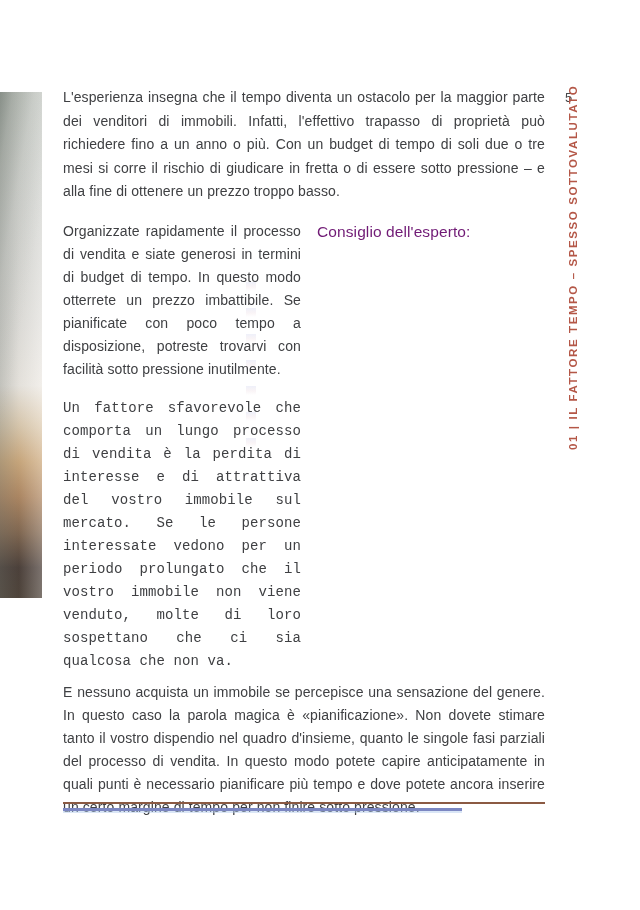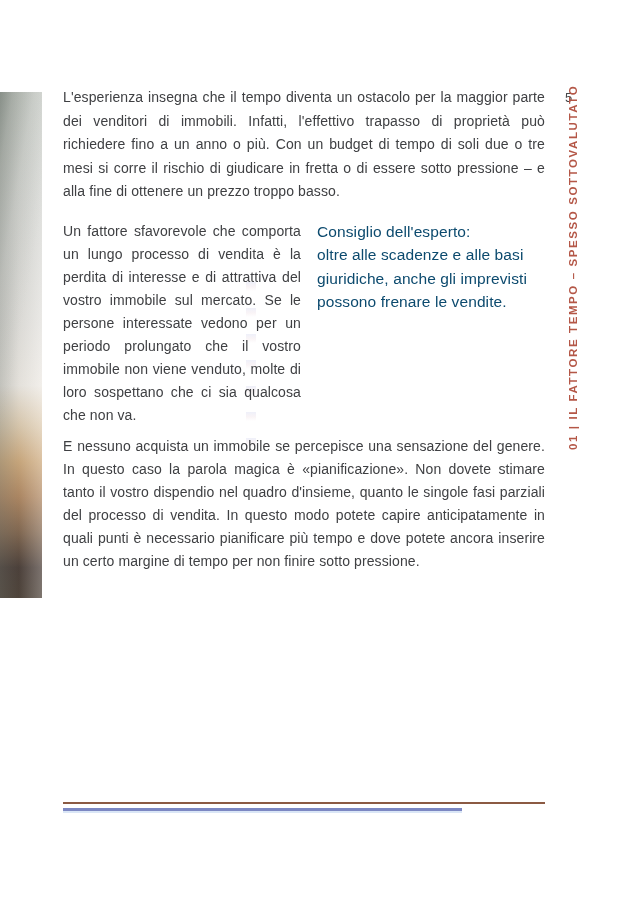--- a/index.html
+++ b/index.html
@@ -54,25 +54,25 @@
     margin:0 0 16px 0;
     font-size:14px; line-height:23px;
     text-align:justify; letter-spacing:0.1px;
   }
   .body-para.loose { line-height:23.5px; }
 
   .columns { display:flex; margin:6px 0 8px 0; }
   .col-left  { width:238px; }
   .col-right { width:228px; margin-left:16px; }
   .col-left .body-para { margin-bottom:16px; }
-  .col-left .body-para:last-child { margin-bottom:0; }
+  .col-left .body-para:last-child { margin-bottom:0;font-family:Liberation Mono, monospace; }
 
   .expert {
     font-size:15.5px; line-height:23.5px;
-    color:#0c4a6e; letter-spacing:0.1px;
+    color:#701a75; letter-spacing:0.1px;
     text-align:left;
   }
   .expert .expert-part { margin:0; }
 
   .rule-brown {
     position:absolute; left:63px; top:802px;
     width:482px; height:2px; background:#8b5a43;
   }
   .rule-blue {
     position:absolute; left:63px; top:808px;
@@ -93,26 +93,26 @@
 
   <div class="chapter-tab">01 | IL FATTORE TEMPO – SPESSO SOTTOVALUTATO</div>
 
   <div class="content">
 
 
     <p class="body-para loose">L'esperienza insegna che il tempo diventa un ostacolo per la maggior parte dei venditori di immobili. Infatti, l'effettivo trapasso di proprietà può richiedere fino a un anno o più. Con un budget di tempo di soli due o tre mesi si corre il rischio di giudicare in fretta o di essere sotto pressione – e alla fine di ottenere un prezzo troppo basso.</p>
 
     <div class="columns">
       <div class="col-left">
+        <p class="body-para">Organizzate rapidamente il processo di vendita e siate generosi in termini di budget di tempo. In questo modo otterrete un prezzo imbattibile. Se pianificate con poco tempo a disposizione, potreste trovarvi con facilità sotto pressione inutilmente.</p>
         <p class="body-para">Un fattore sfavorevole che comporta un lungo processo di vendita è la perdita di interesse e di attrattiva del vostro immobile sul mercato. Se le persone interessate vedono per un periodo prolungato che il vostro immobile non viene venduto, molte di loro sospettano che ci sia qualcosa che non va.</p>
       </div>
       <div class="col-right">
         <div class="expert">
           <div class="expert-part">Consiglio dell'esperto:</div>
-          <div class="expert-part">oltre alle scadenze e alle basi giuridiche, anche gli imprevisti possono frenare le vendite.</div>
         </div>
       </div>
     </div>
 
     <p class="body-para">E nessuno acquista un immobile se percepisce una sensazione del genere. In questo caso la parola magica è «pianificazione». Non dovete stimare tanto il vostro dispendio nel quadro d'insieme, quanto le singole fasi parziali del processo di vendita. In questo modo potete capire anticipatamente in quali punti è necessario pianificare più tempo e dove potete ancora inserire un certo margine di tempo per non finire sotto pressione.</p>
 
   </div>
 
   <div class="rule-brown"></div>
   <div class="rule-blue"></div>

